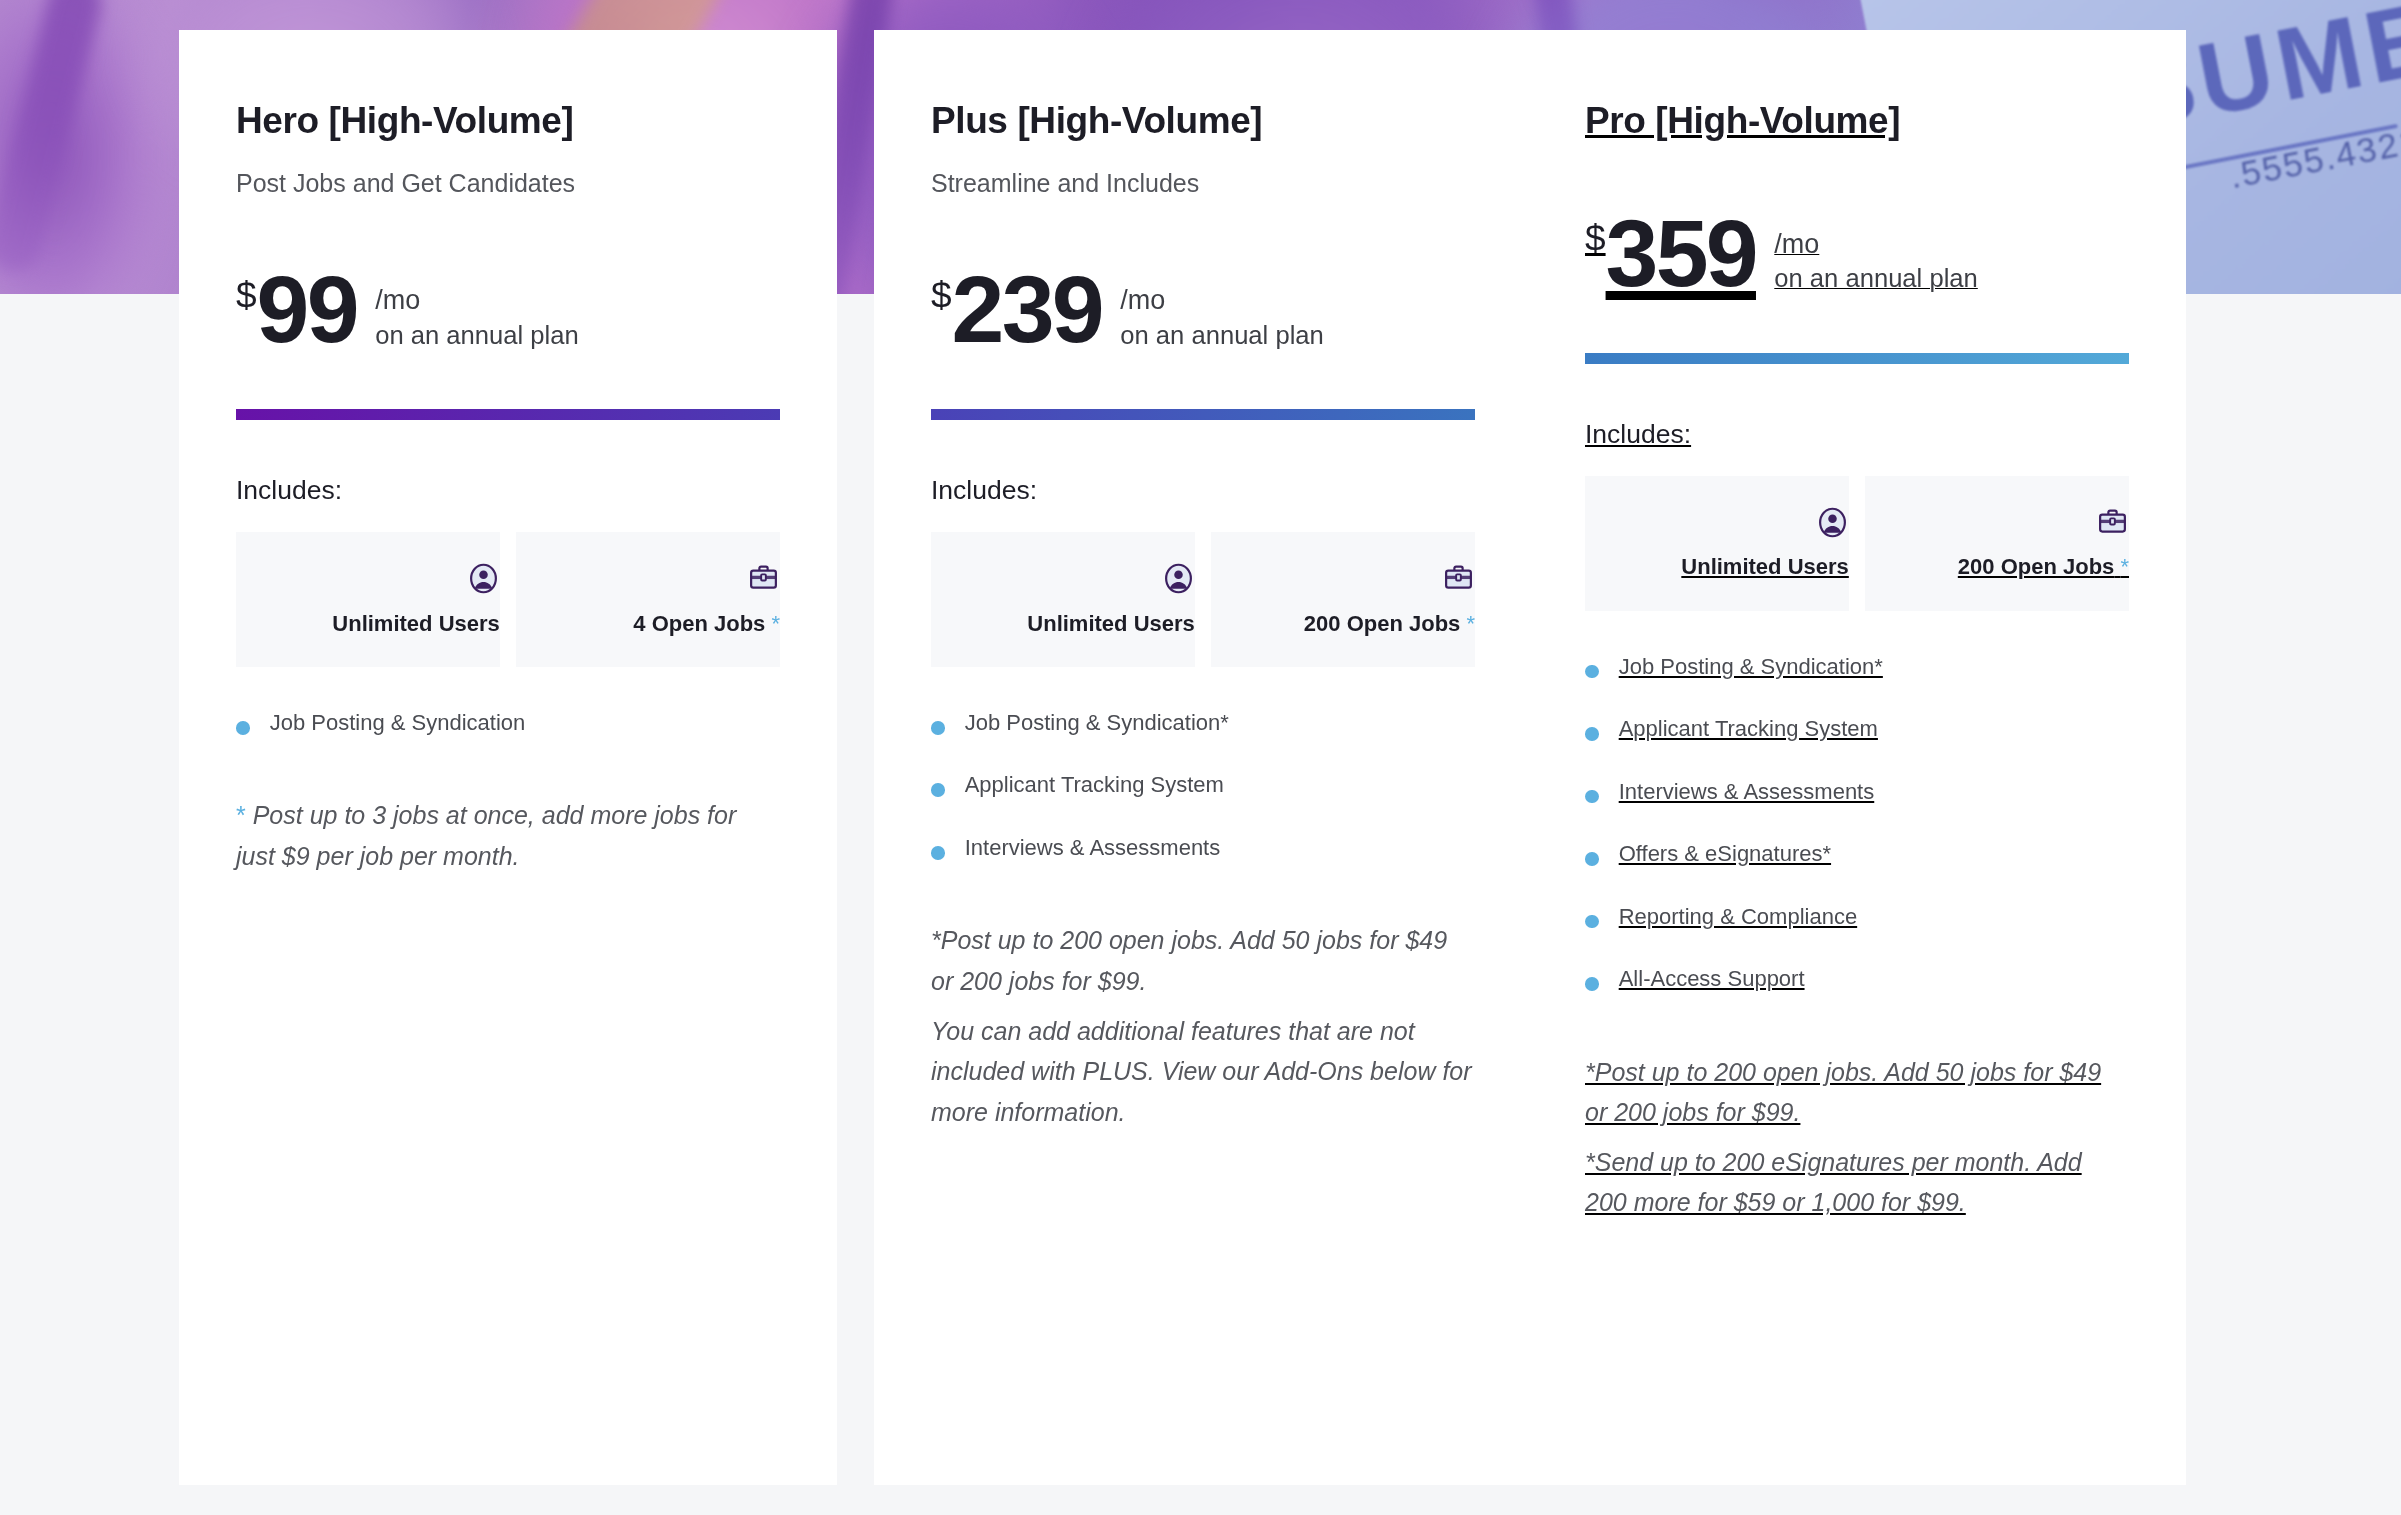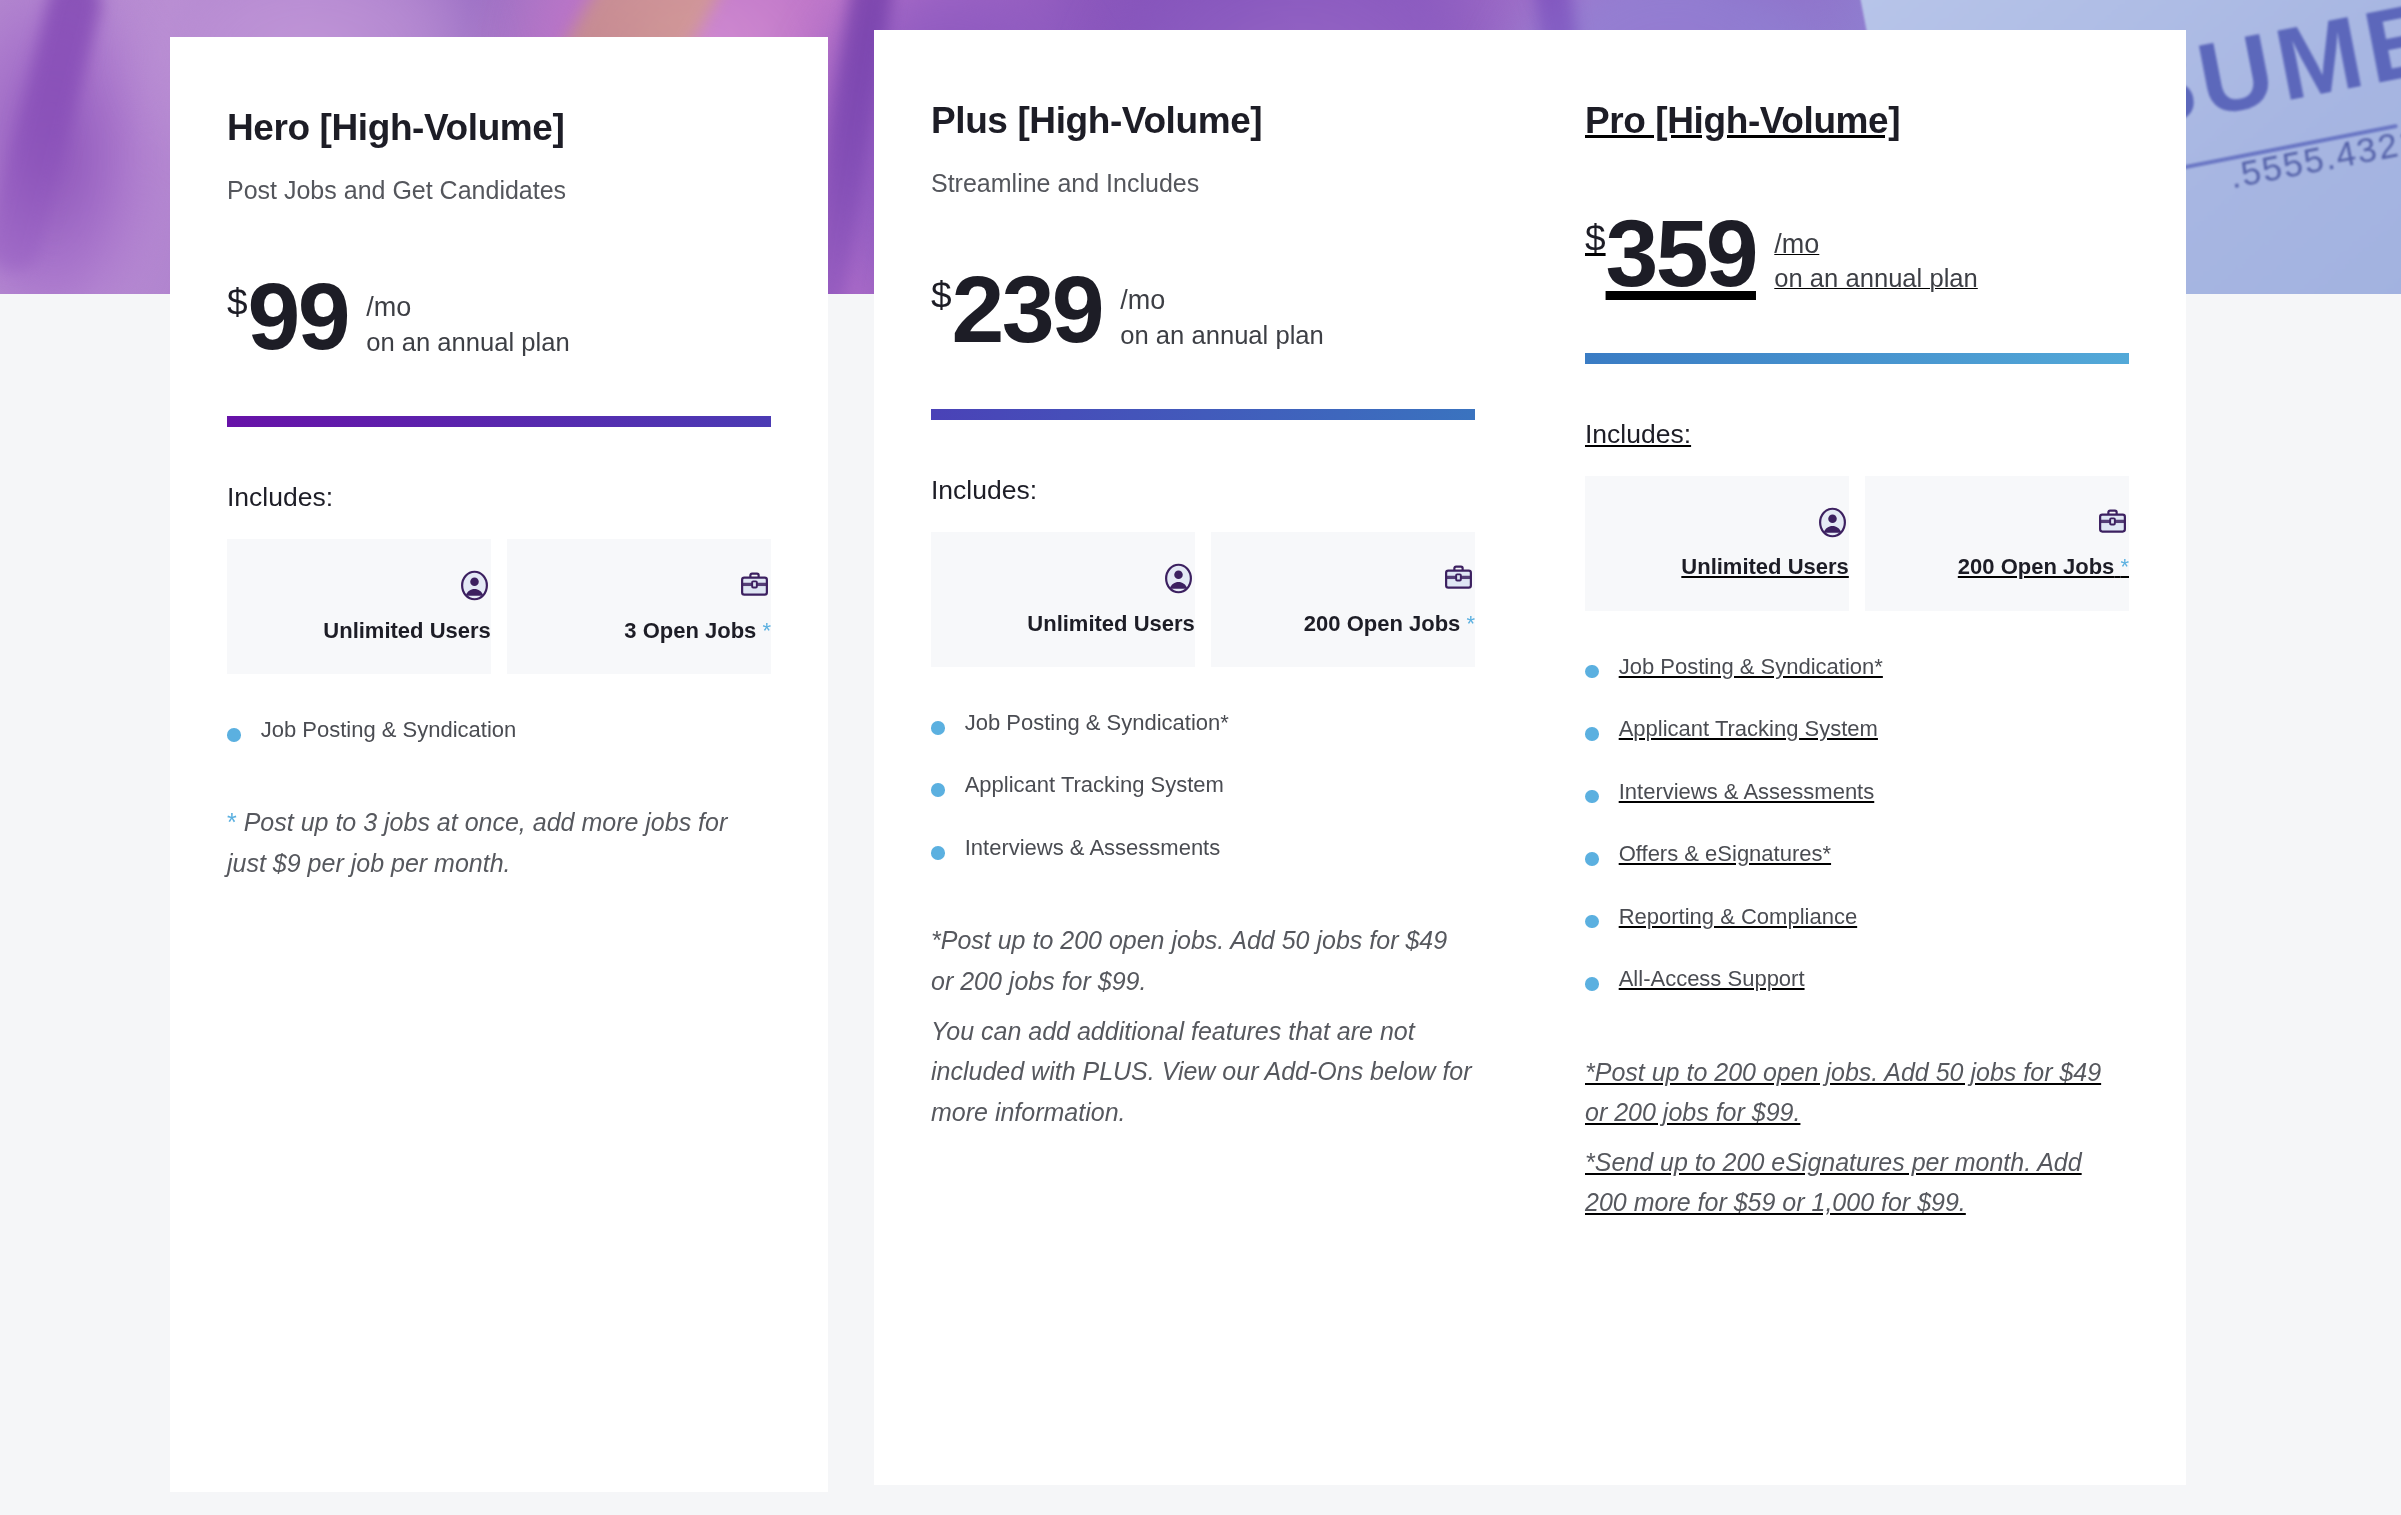--- a/index.html
+++ b/index.html
@@ -77,21 +77,21 @@
 
   
   #cards {
     position:absolute; left:0; top:0; width:2401px; height:1515px;
   }
   .card {
     position:absolute; top:30px; width:658px; height:1455px;
     background:#ffffff;
     display:flex; flex-direction:column;
   }
-  #card-hero { left:170px;margin-top:7px; }
+  #card-hero { left:179px; }
   #card-plus { left:874px; }
   #card-pro  { left:1528px;text-decoration:underline; }
 
   .card-inner { padding:0 57px; display:flex; flex-direction:column; height:100%; }
 
   .plan-name {
     margin-top:71px;
     font-size:37px; font-weight:bold; color:#1d1d26;
     letter-spacing:-0.4px; line-height:1.1;
   }
@@ -215,21 +215,21 @@
         </div>
         <div class="badge">
           <span>
             <svg width="33" height="33" viewBox="0 0 24 24">
               <path d="M9 6V4.6c0-.7.5-1.2 1.2-1.2h3.6c.7 0 1.2.5 1.2 1.2V6" fill="none" stroke="#3c2060" stroke-width="1.6"></path>
               <rect x="3" y="6.2" width="18" height="12.4" rx="1.6" fill="#dfe6f4" stroke="#3c2060" stroke-width="1.6"></rect>
               <rect x="3" y="10" width="18" height="2.4" fill="#3c2060" opacity=".85"></rect>
               <rect x="10.3" y="9" width="3.4" height="4.4" rx=".7" fill="#dfe6f4" stroke="#3c2060" stroke-width="1.4"></rect>
             </svg>
           </span>
-          <span class="badge-label"><span>3 Open Jobs</span> <span class="star">*</span></span>
+          <span class="badge-label"><span>4 Open Jobs</span> <span class="star">*</span></span>
         </div>
       </div>
 
       <ul class="feature-list">
         <li class="feature-item">
           <span class="bullet"></span>
           <span>Job Posting &amp; Syndication</span>
         </li>
       </ul>
 

